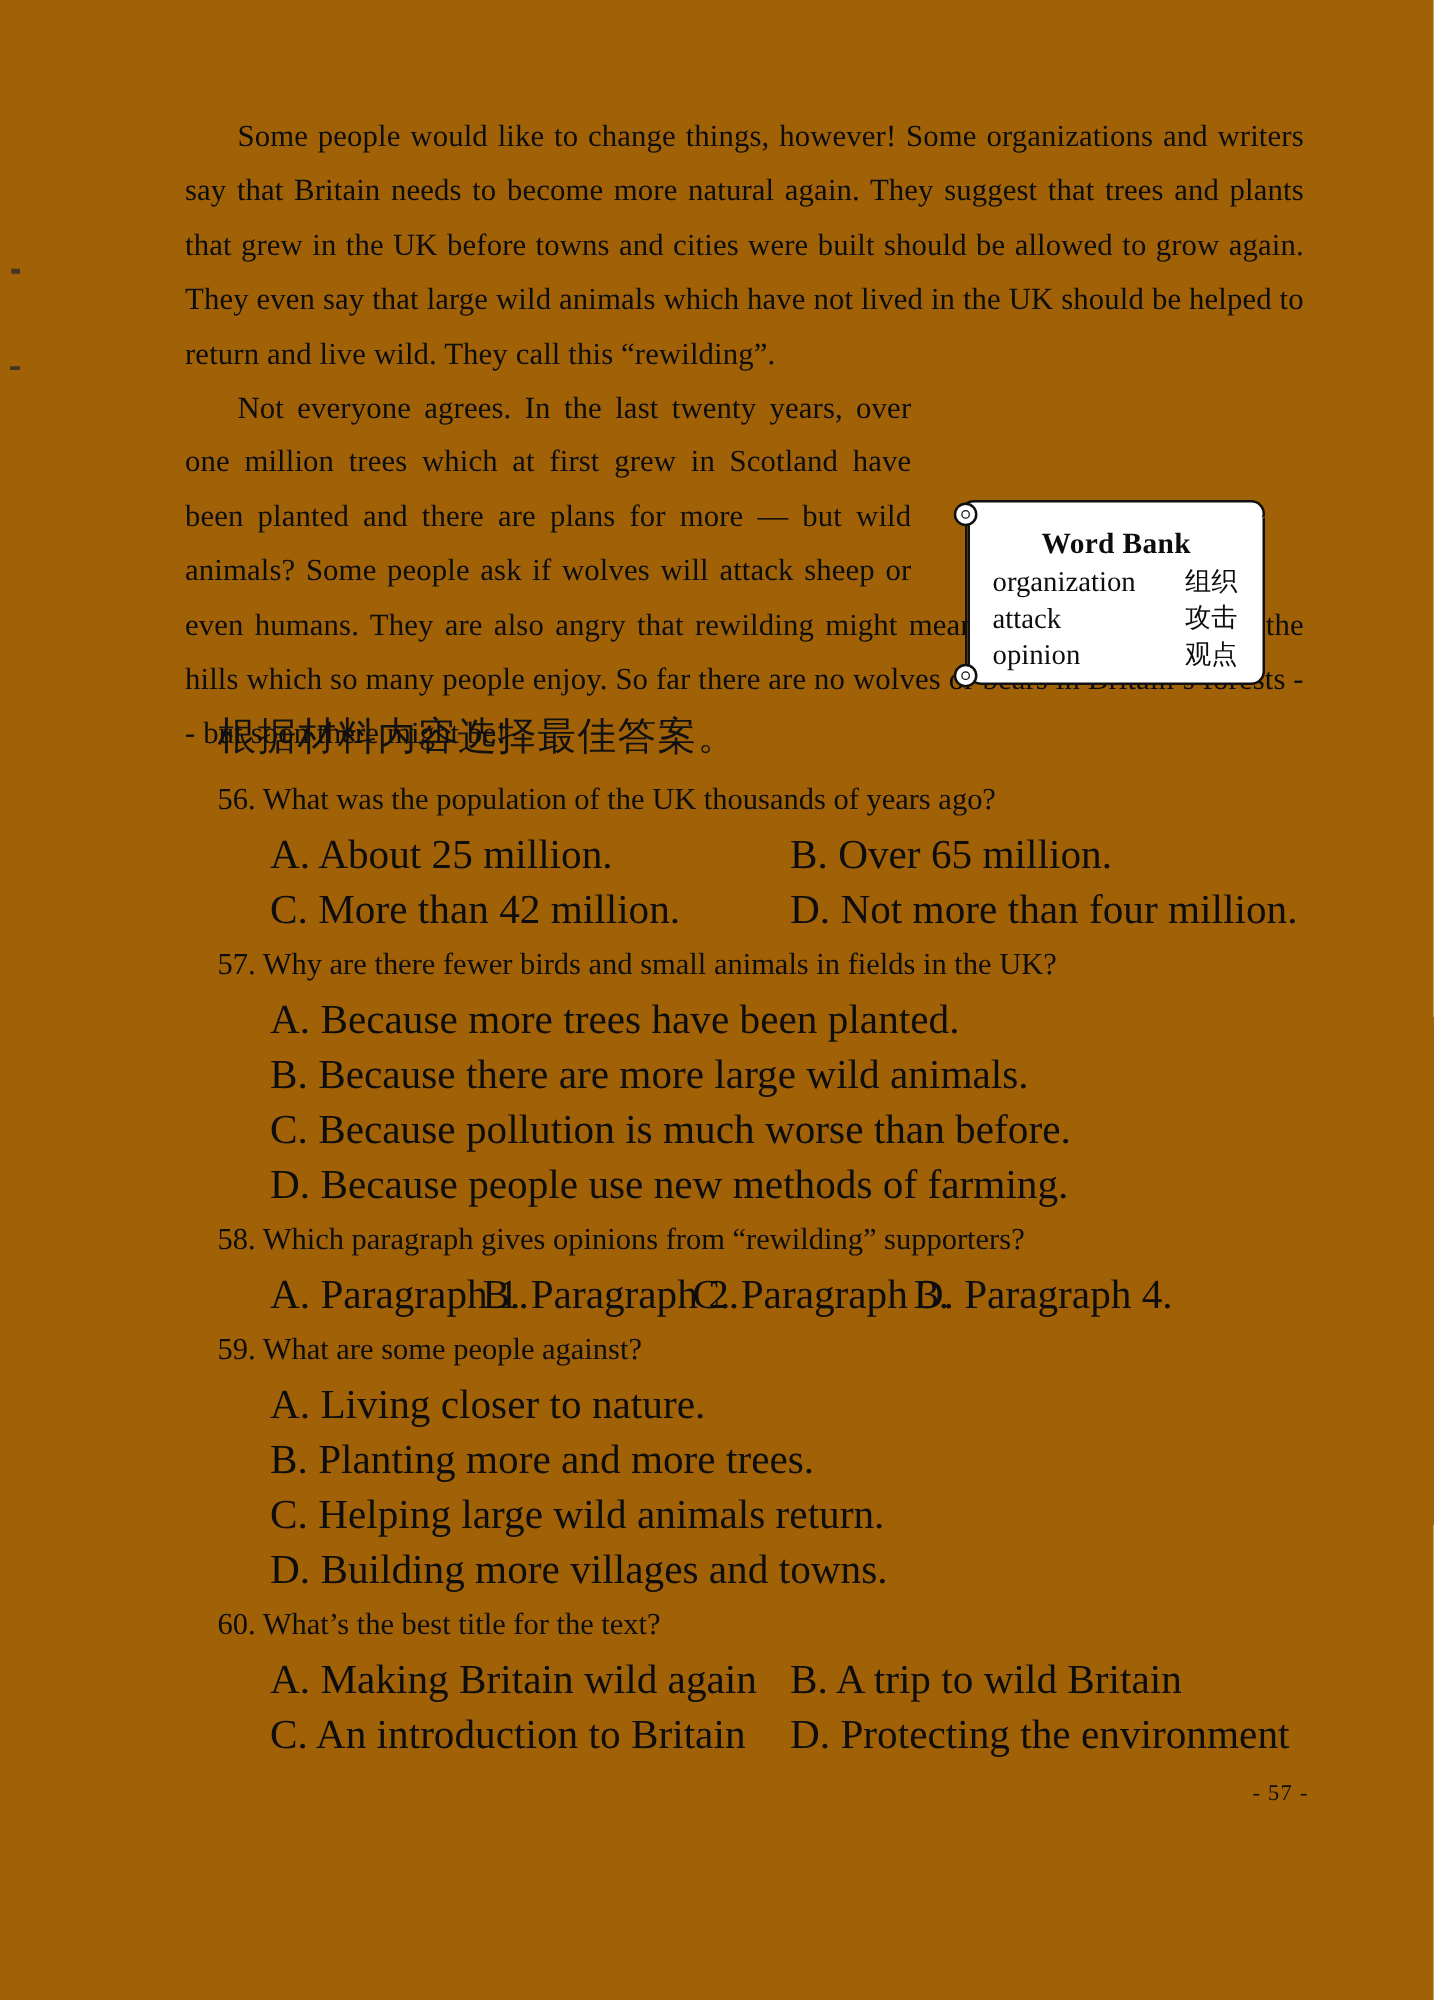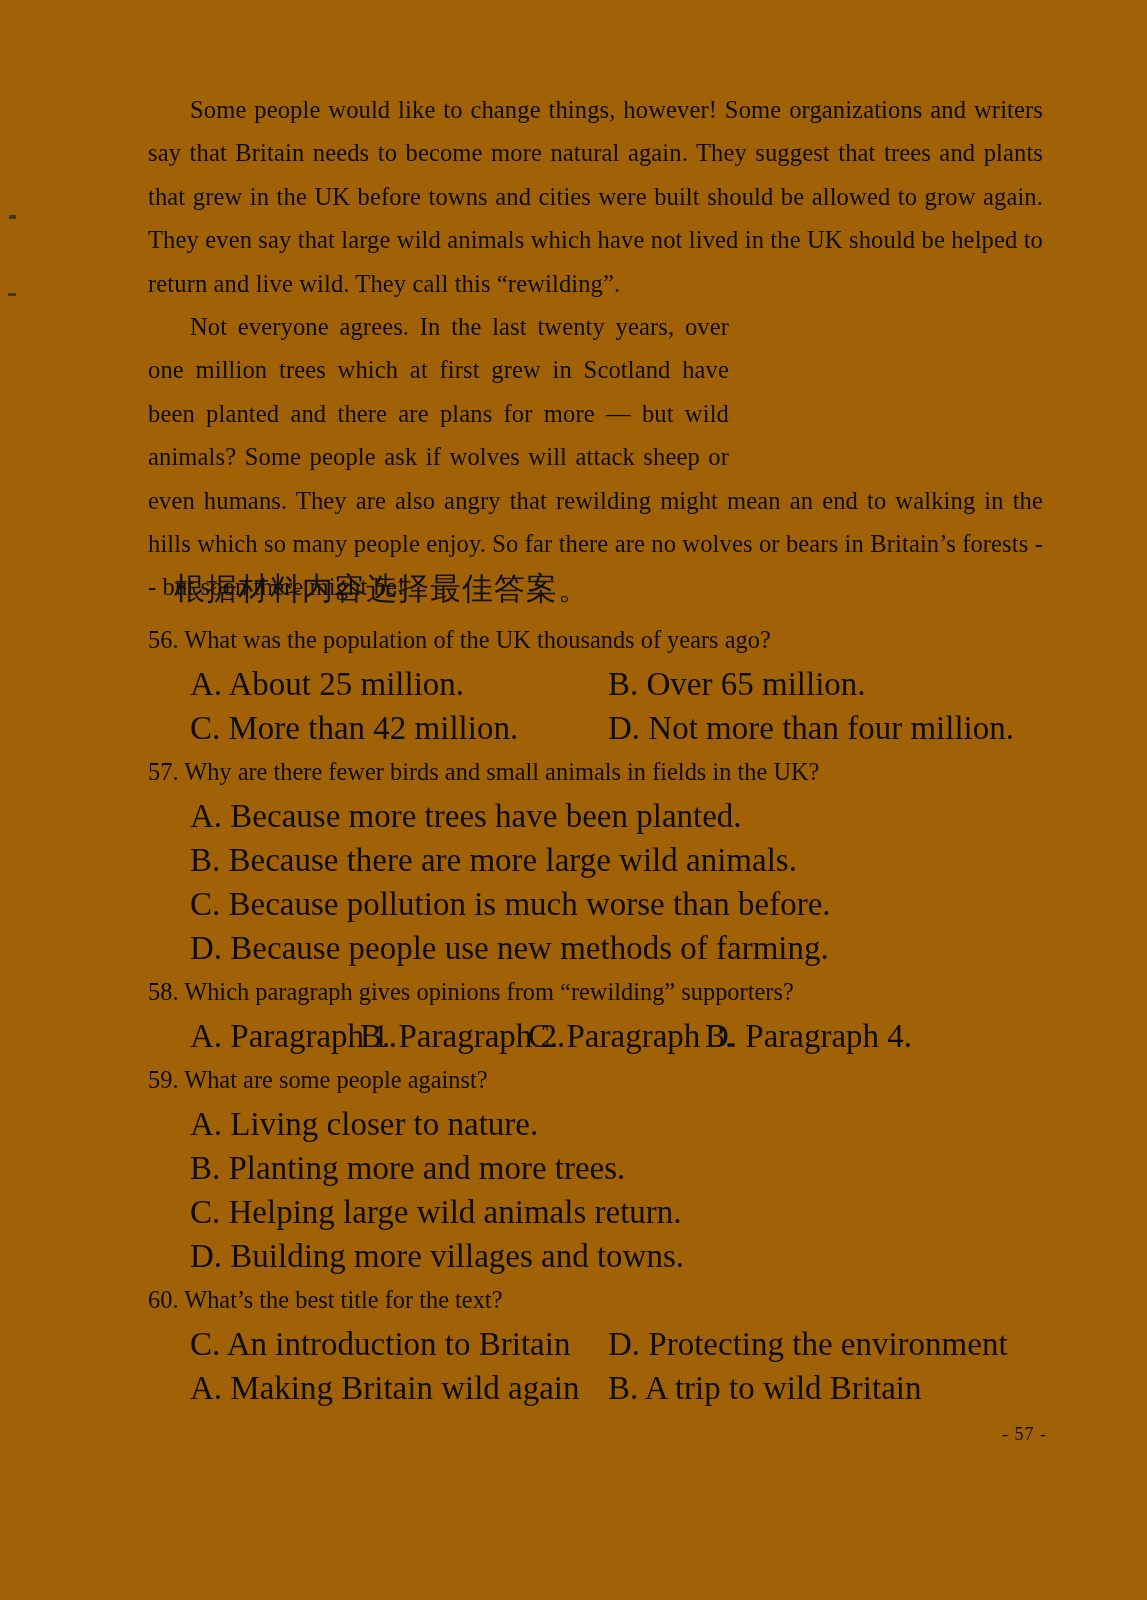--- a/index.html
+++ b/index.html
@@ -160,21 +160,21 @@
     color: #111;
   }
 
   
   .questions {
     position: absolute;
     left: 148px;
     top: 618px;
     width: 900px;
   }
-  .q-block { margin-bottom: 0; }
+  .q-block { margin-bottom: 0; margin-left: 26px; }
   .q-stem {
     font-size: 24.4px;
     line-height: 44px;
     padding-left: 0px;
     white-space: nowrap;
   }
   .opt-row {
     display: flex;
     font-size: 33px;
     line-height: 44px;
@@ -206,20 +206,42 @@
   <div class="margin-speck speck-2"></div>
 
   <div class="content">
     <p class="para">Some people would like to change things, however! Some organizations and writers say that Britain needs to become more natural again. They suggest that trees and plants that grew in the UK before towns and cities were built should be allowed to grow again. They even say that large wild animals which have not lived in the UK should be helped to return and live wild. They call this “rewilding”.</p>
     <p class="para">
       <span class="wb-float"></span>
       <span>Not everyone agrees. In the last twenty years, over one million trees which at first grew in Scotland have been planted and there are plans for more — but wild animals? Some people ask if wolves will attack sheep or even humans. They are also angry that rewilding might mean an end to walking in the hills which so many people enjoy. So far there are no wolves or bears in Britain’s forests -- but soon there might be!</span>
     </p>
   </div>
 
+  <div class="wordbank">
+    <div class="wb-rod"></div>
+    <div class="wb-body"></div>
+    <div class="wb-spine"></div>
+    <div class="curl curl-top"></div>
+    <div class="curl curl-bottom"></div>
+    <div class="wb-inner">
+      <div class="wb-title">Word Bank</div>
+      <div class="wb-row">
+        <span class="wb-en">organization</span>
+        <span class="wb-zh">组织</span>
+      </div>
+      <div class="wb-row">
+        <span class="wb-en">attack</span>
+        <span class="wb-zh">攻击</span>
+      </div>
+      <div class="wb-row">
+        <span class="wb-en">opinion</span>
+        <span class="wb-zh">观点</span>
+      </div>
+    </div>
+  </div>
 
   <div class="cn-instruction">根据材料内容选择最佳答案。</div>
 
   <div class="questions">
 
     <div class="q-block">
       <div class="q-stem">56. What was the population of the UK thousands of years ago?</div>
       <div class="opt-row cols2">
         <span class="opt">A. About 25 million.</span>
         <span class="opt">B. Over 65 million.</span>
@@ -268,26 +290,26 @@
         <span class="opt">C. Helping large wild animals return.</span>
       </div>
       <div class="opt-row stack">
         <span class="opt">D. Building more villages and towns.</span>
       </div>
     </div>
 
     <div class="q-block">
       <div class="q-stem">60. What’s the best title for the text?</div>
       <div class="opt-row cols2">
+        <span class="opt">A. Making Britain wild again</span>
+        <span class="opt">B. A trip to wild Britain</span>
+      </div>
+      <div class="opt-row cols2">
         <span class="opt">C. An introduction to Britain</span>
         <span class="opt">D. Protecting the environment</span>
       </div>
-      <div class="opt-row cols2">
-        <span class="opt">A. Making Britain wild again</span>
-        <span class="opt">B. A trip to wild Britain</span>
-      </div>
     </div>
 
   </div>
 
   <div class="page-number">- 57 -</div>
 
 </div>
 
 </body></html>

